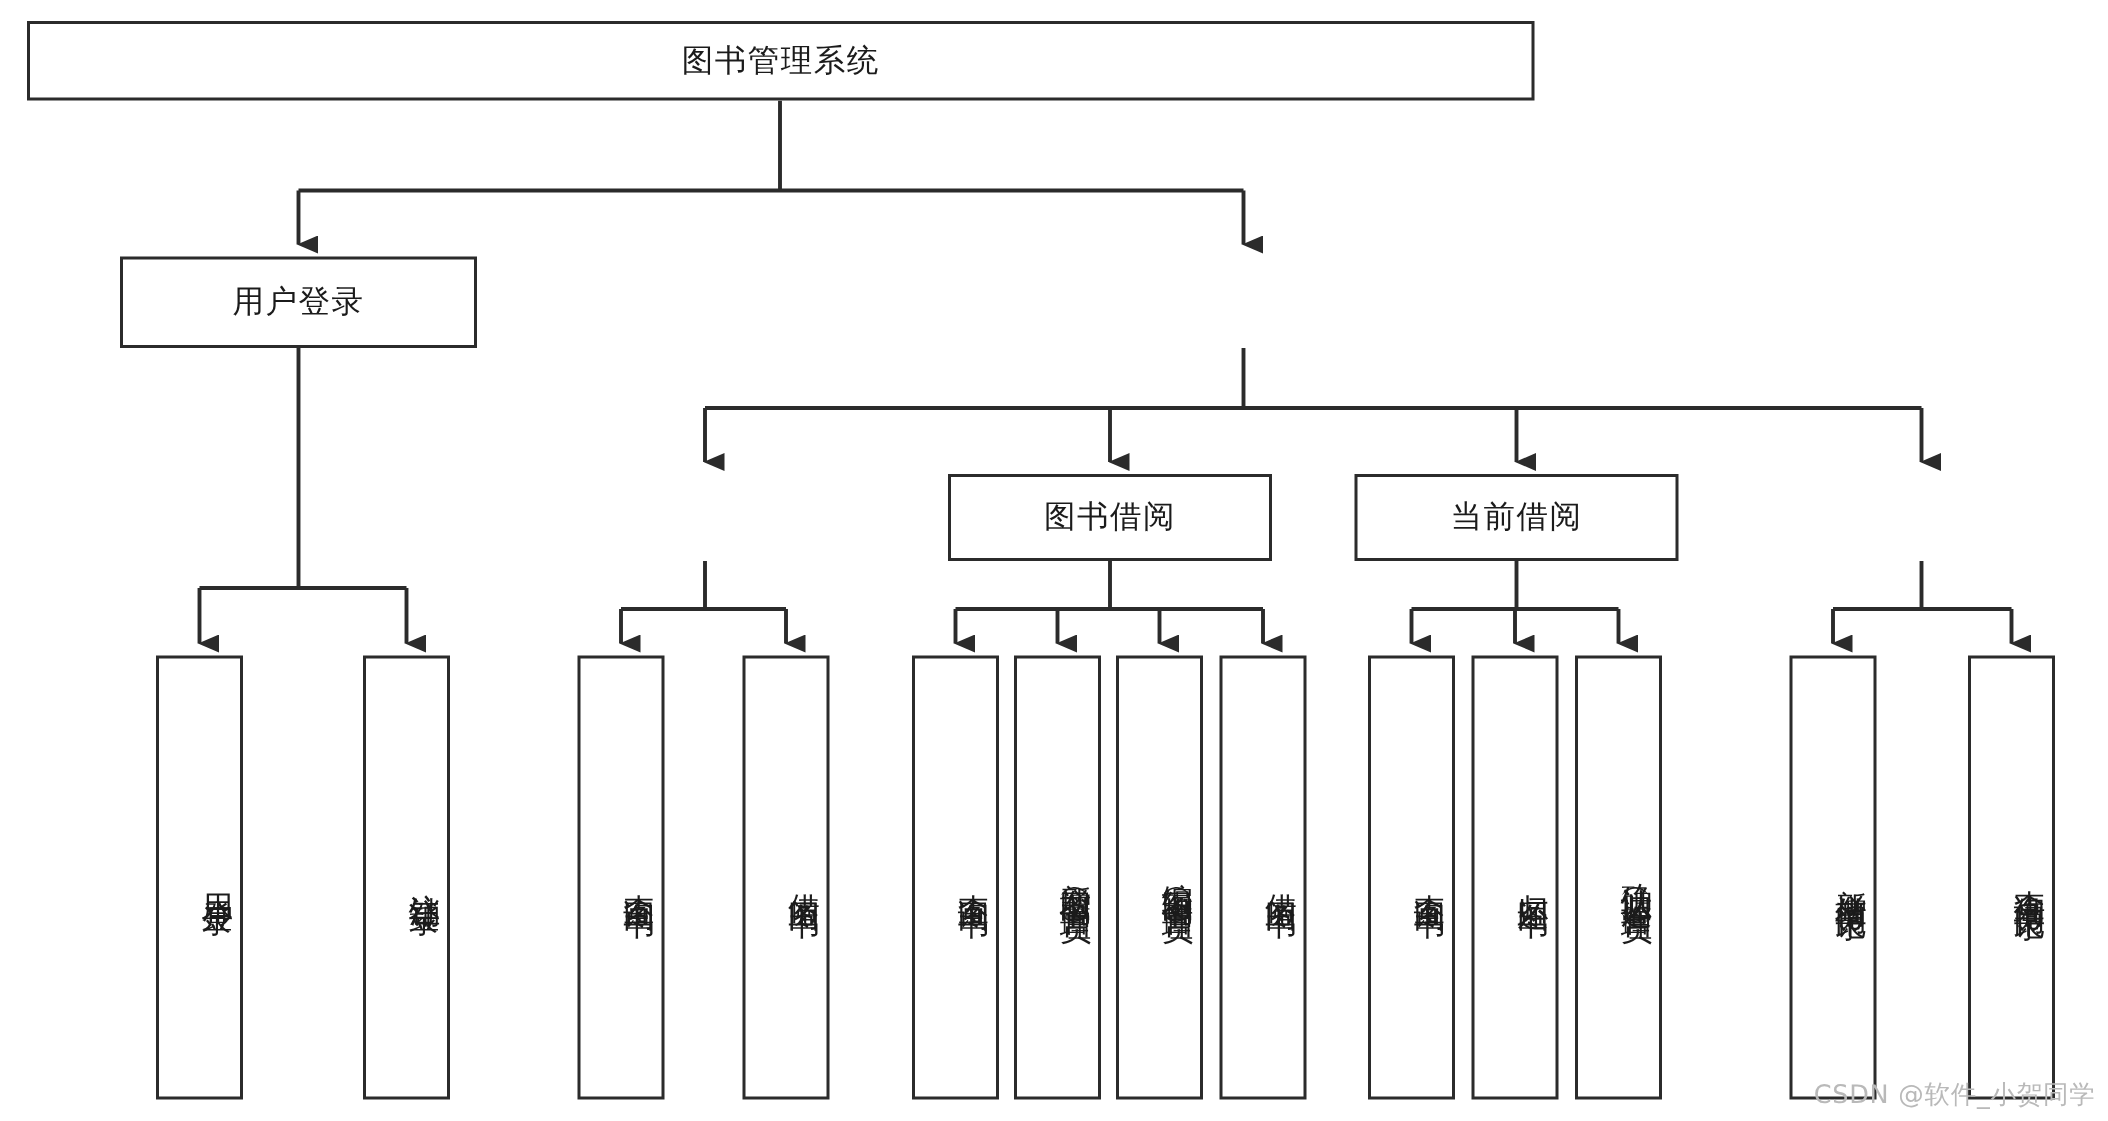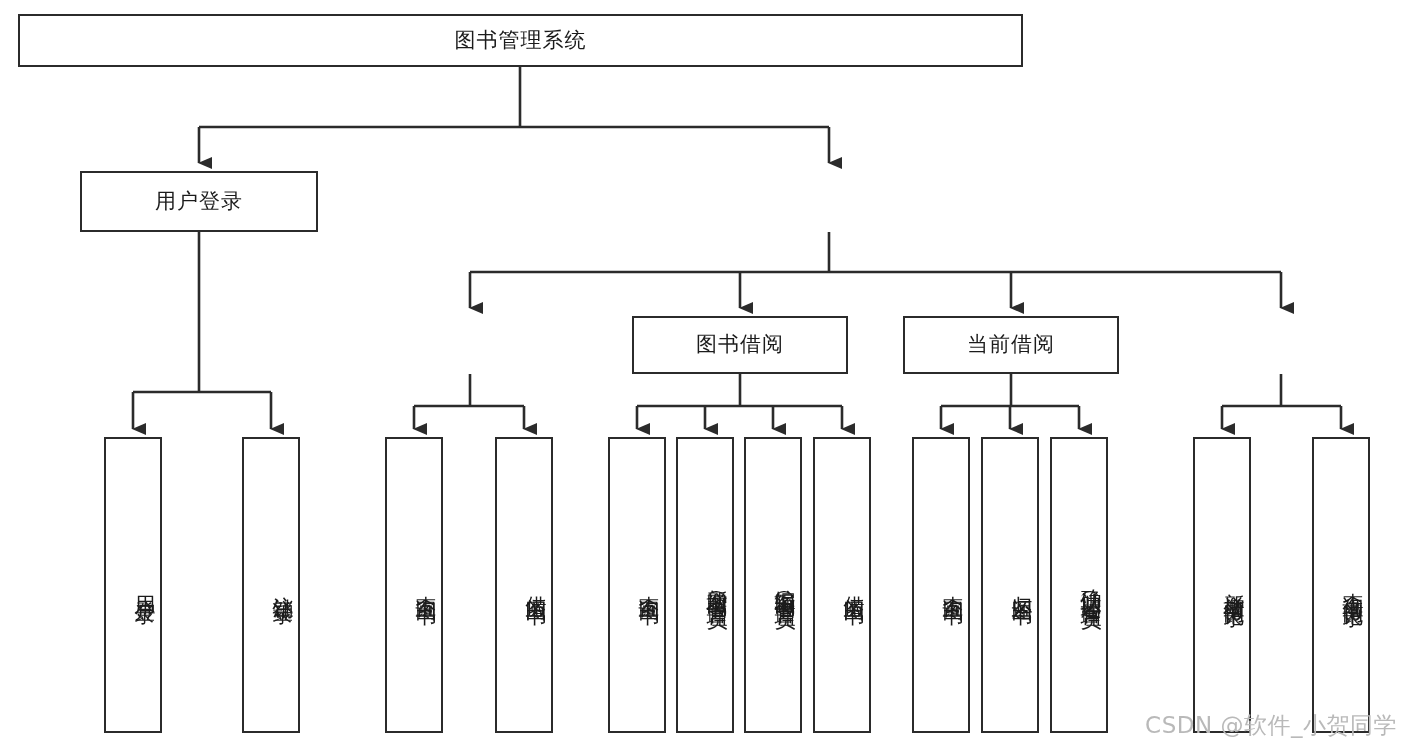--- a/index.html
+++ b/index.html
@@ -52,21 +52,21 @@
     justify-content: center;
     white-space: nowrap;
   }
   .node-label {
     display: block;
   }
   #watermark {
     position: absolute;
     right: 8px;
     bottom: 6px;
-    font-size: 23px;
+    font-size: 17px;
     color: #b9b9b9;
     letter-spacing: 0.5px;
     z-index: 9;
     user-select: none;
     white-space: nowrap;
   }
 </style>
 </head>
 <body>
 

